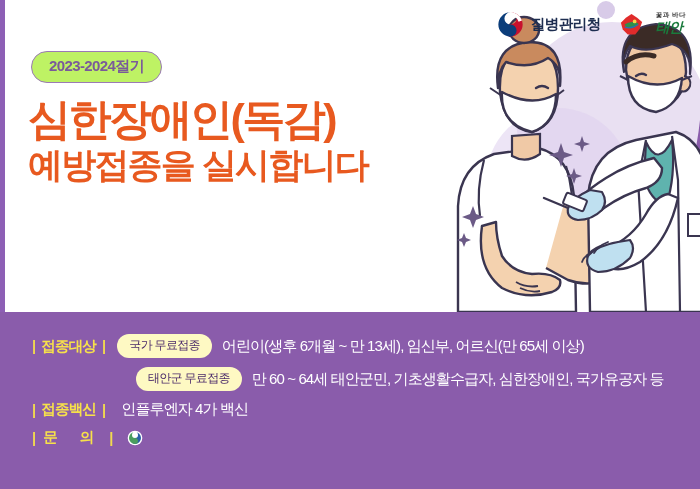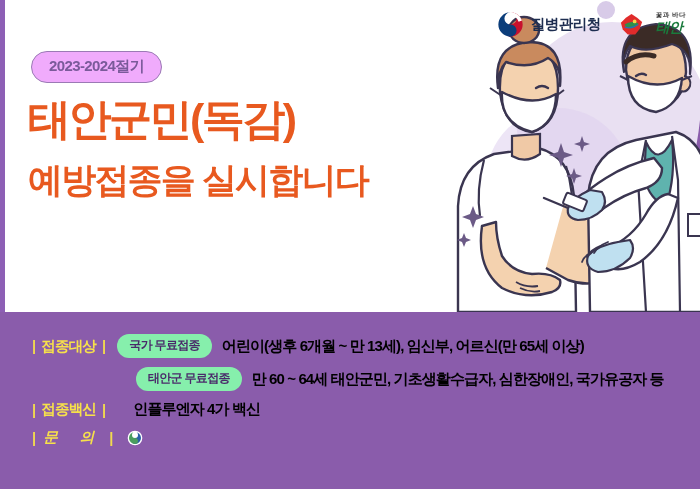--- a/index.html
+++ b/index.html
@@ -58,42 +58,42 @@
 
   
   .season-pill {
     position: absolute; left: 31px; top: 51px;
     padding: 5px 17px 6px;
     border: 1.6px solid #9b7ab5;
     border-radius: 20px;
     font-size: 15px; font-weight: bold;
     color: #7a5a9a; letter-spacing: -0.6px;
     white-space: nowrap; z-index: 5;
-    background: #f0abfc;
+    background: #bef264;
   }
 
   
   .headline {
     position: absolute; left: 28px; top: 96px; z-index: 5;
   }
   .quote-line {
     font-size: 20px; font-weight: bold;
     color: #8a8694; letter-spacing: -1.2px;
     white-space: nowrap; margin-bottom: 5px;
   }
   .big-line-1 {
     font-size: 43px; font-weight: bold;
     color: #e8591f; letter-spacing: -2.5px;
     white-space: nowrap; line-height: 1.08;
   }
   .big-line-2 {
     font-size: 35px; font-weight: bold;
     color: #e8591f; letter-spacing: -1.8px;
     white-space: nowrap; line-height: 1.12;
-    margin-top: 18px;
+    margin-top: 3px;
   }
 
   
   .illo {
     position: absolute; right: 0; top: 0;
     width: 260px; height: 312px;
     z-index: 3;
   }
   .illo svg { display: block; width: 100%; height: 100%; }
 
@@ -113,35 +113,35 @@
     margin-bottom: 9px; white-space: nowrap;
   }
   .row.indent { padding-left: 104px; align-items: center; }
   .row-label {
     font-size: 14.5px; font-weight: bold;
     color: #f7e14a; letter-spacing: -0.8px;
     flex: none; display: flex; align-items: center;
   }
   .row-label .bar { opacity: 0.95; padding: 0 6px; }
   .label-txt { display: inline-block; text-align: right; }
-  .label-txt.spaced { letter-spacing: 9px; padding-left: 2px; font-style: italic; }
+  .label-txt.spaced { letter-spacing: 9px; padding-left: 2px; }
   .badge {
     display: inline-block;
-    background: #86efac;
+    background: #fef9c3;
     color: #4a2a6a;
-    font-size: 12px; font-weight: bold;
+    font-size: 12px; font-weight: normal;
     letter-spacing: -0.7px;
     padding: 3px 12px 4px;
     border-radius: 12px;
     margin: 0 10px 0 6px;
     flex: none;
   }
   .row-text {
-    font-size: 15px; font-weight: bold;
-    color: #000000; letter-spacing: -0.9px;
+    font-size: 15px; font-weight: normal;
+    color: #ffffff; letter-spacing: -0.9px;
   }
   .row-text.small { font-size: 14.5px; }
   .org-icon {
     width: 16px; height: 16px; flex: none;
     margin: 0 5px 0 8px;
   }
 </style>
 </head>
 <body>
 
@@ -255,21 +255,21 @@
         <div class="taean-words">
           <span class="taean-sub">꽃과 바다</span>
           <span class="taean-main">태안</span>
         </div>
       </div>
     </div>
 
     <div class="season-pill">2023-2024절기</div>
 
     <div class="headline">
-      <div class="big-line-1">태안군민(독감)</div>
+      <div class="big-line-1">심한장애인(독감)</div>
       <div class="big-line-2">예방접종을 실시합니다</div>
     </div>
 
   </div>
 
   <div class="panel">
     <div class="rows">
 
       <div class="row">
         <span class="row-label">
@@ -285,21 +285,21 @@
         <span class="badge">태안군 무료접종</span>
         <span class="row-text">만 60 ~ 64세 태안군민, 기초생활수급자, 심한장애인, 국가유공자 등</span>
       </div>
 
       <div class="row">
         <span class="row-label">
           <span class="bar">|</span>
           <span class="label-txt">접종백신</span>
           <span class="bar">|</span>
         </span>
-        <span class="row-text" style="margin-left:22px">인플루엔자 4가 백신</span>
+        <span class="row-text" style="margin-left:10px">인플루엔자 4가 백신</span>
       </div>
 
       <div class="row">
         <span class="row-label">
           <span class="bar">|</span>
           <span class="label-txt spaced">문 의</span>
           <span class="bar">|</span>
         </span>
         <svg class="org-icon" viewBox="0 0 24 24">
           <circle cx="12" cy="12" r="11" fill="#ffffff"></circle>

